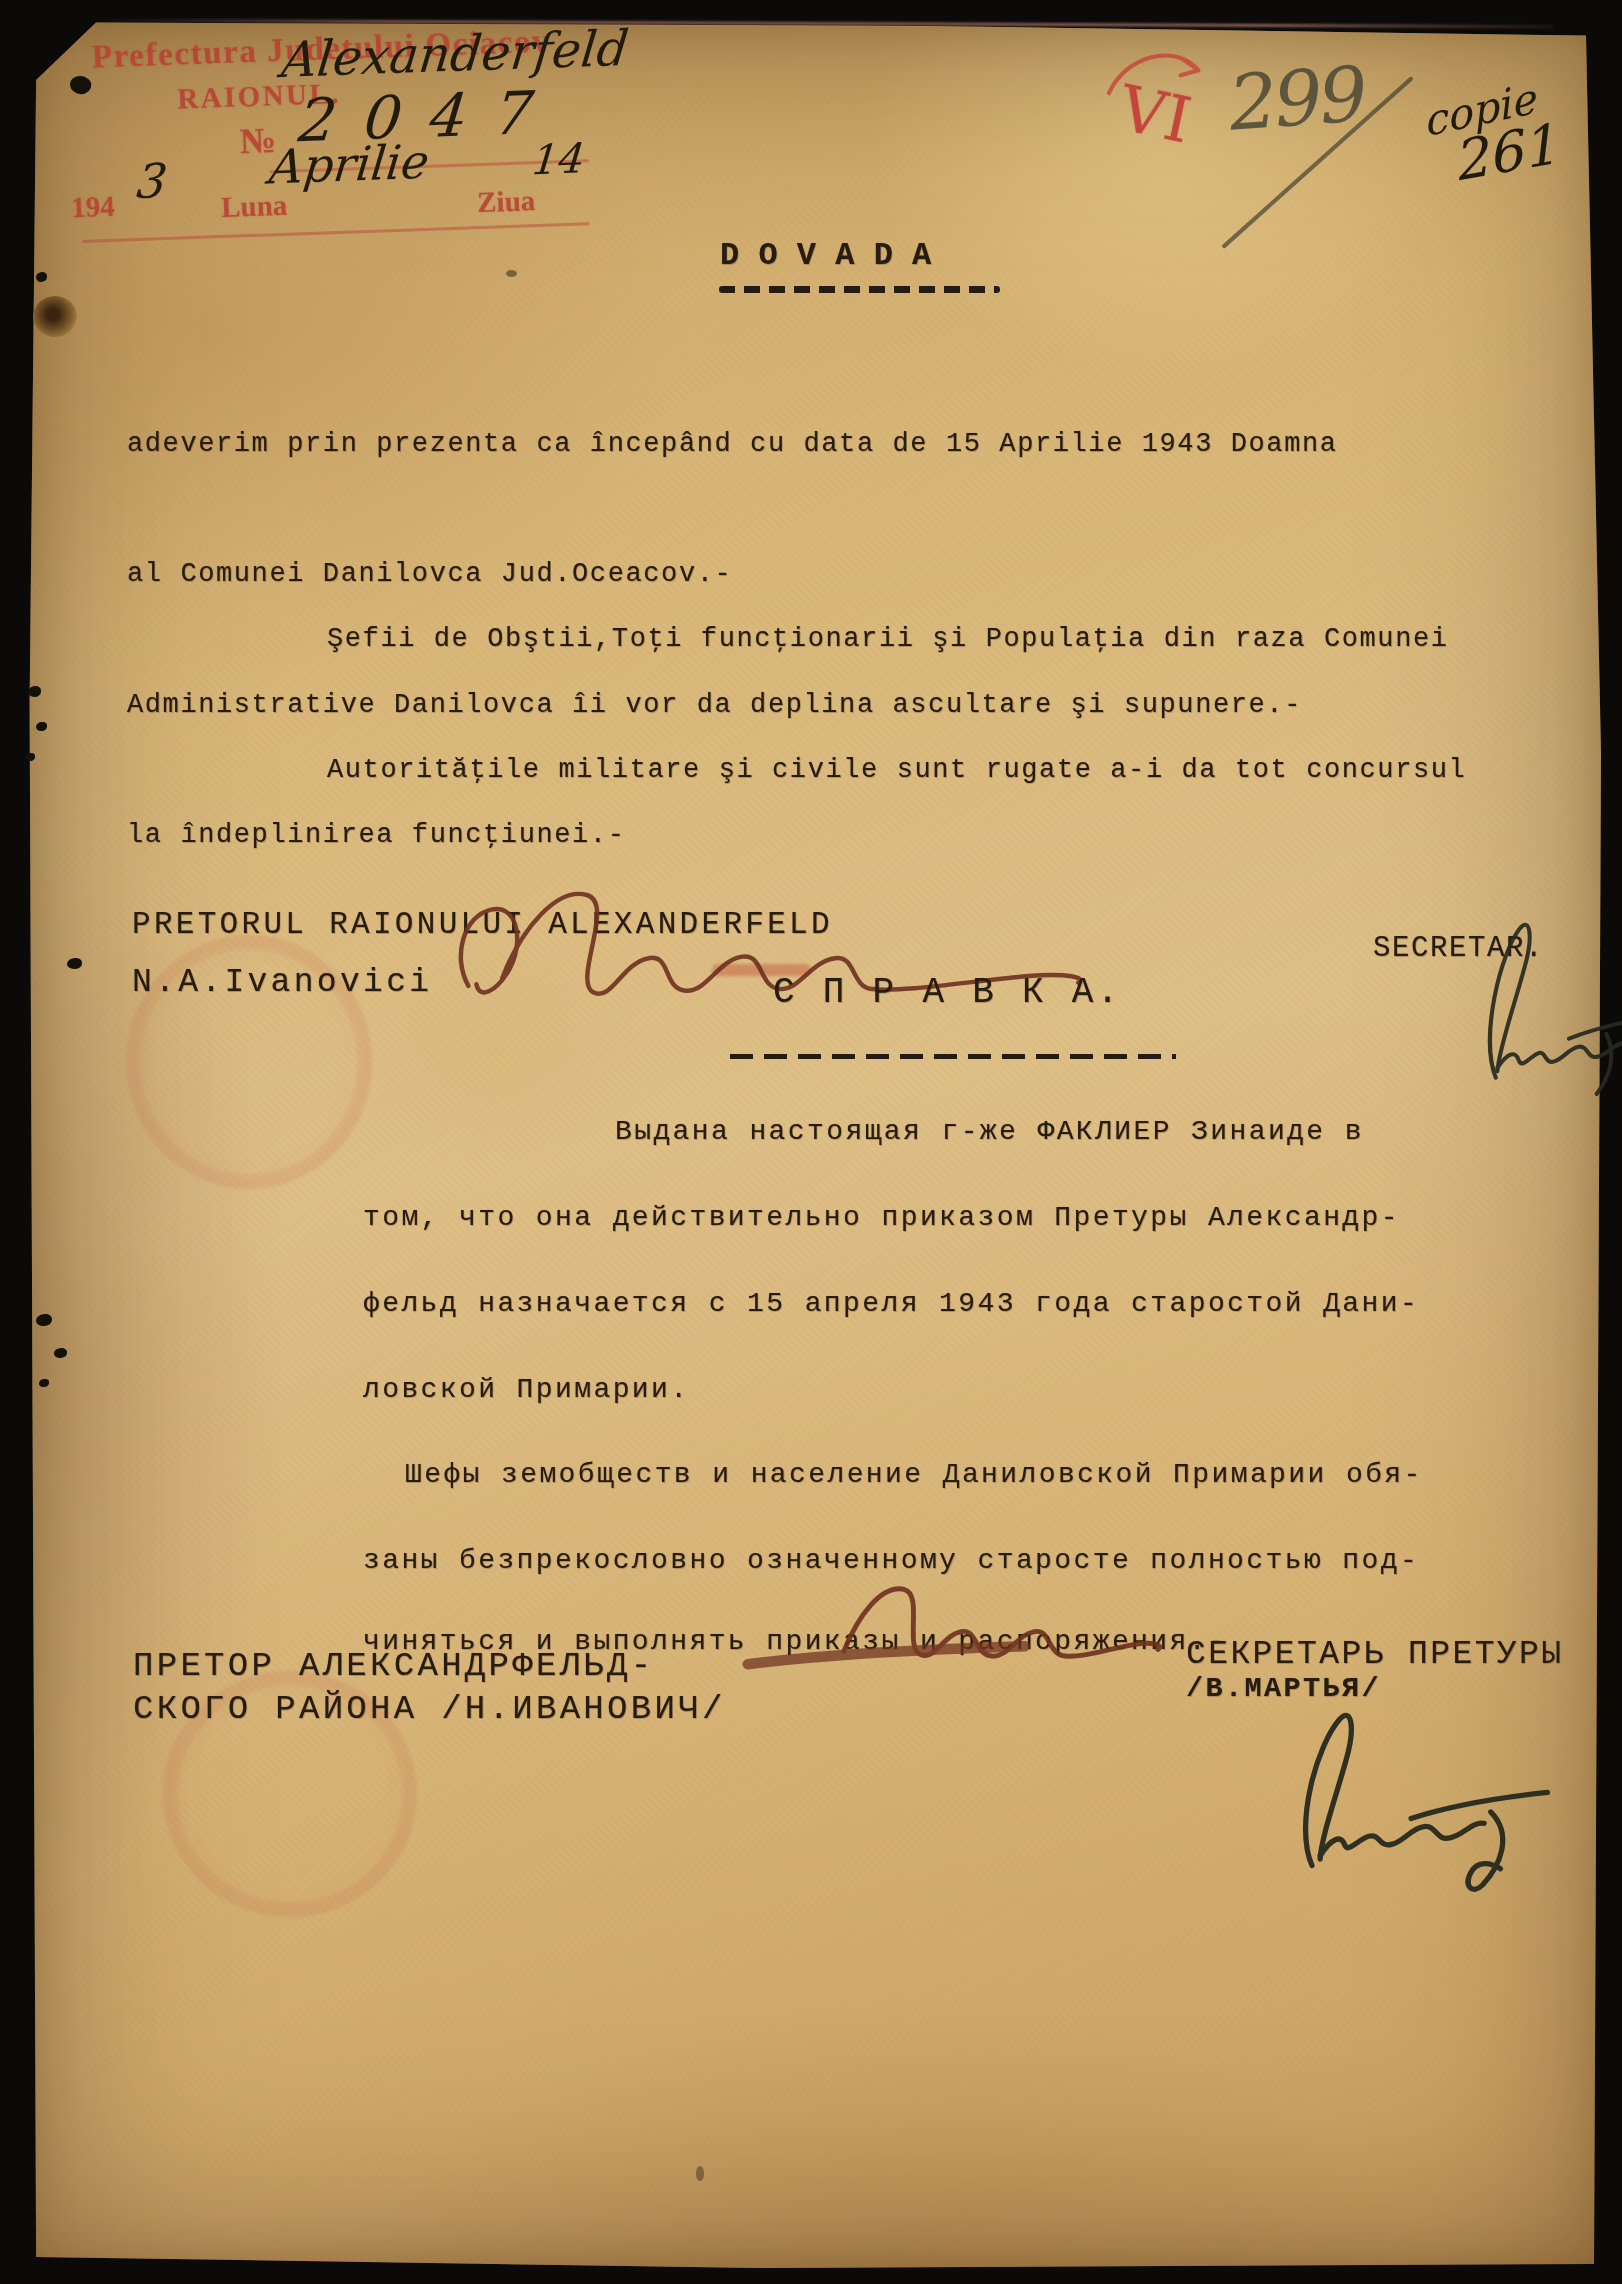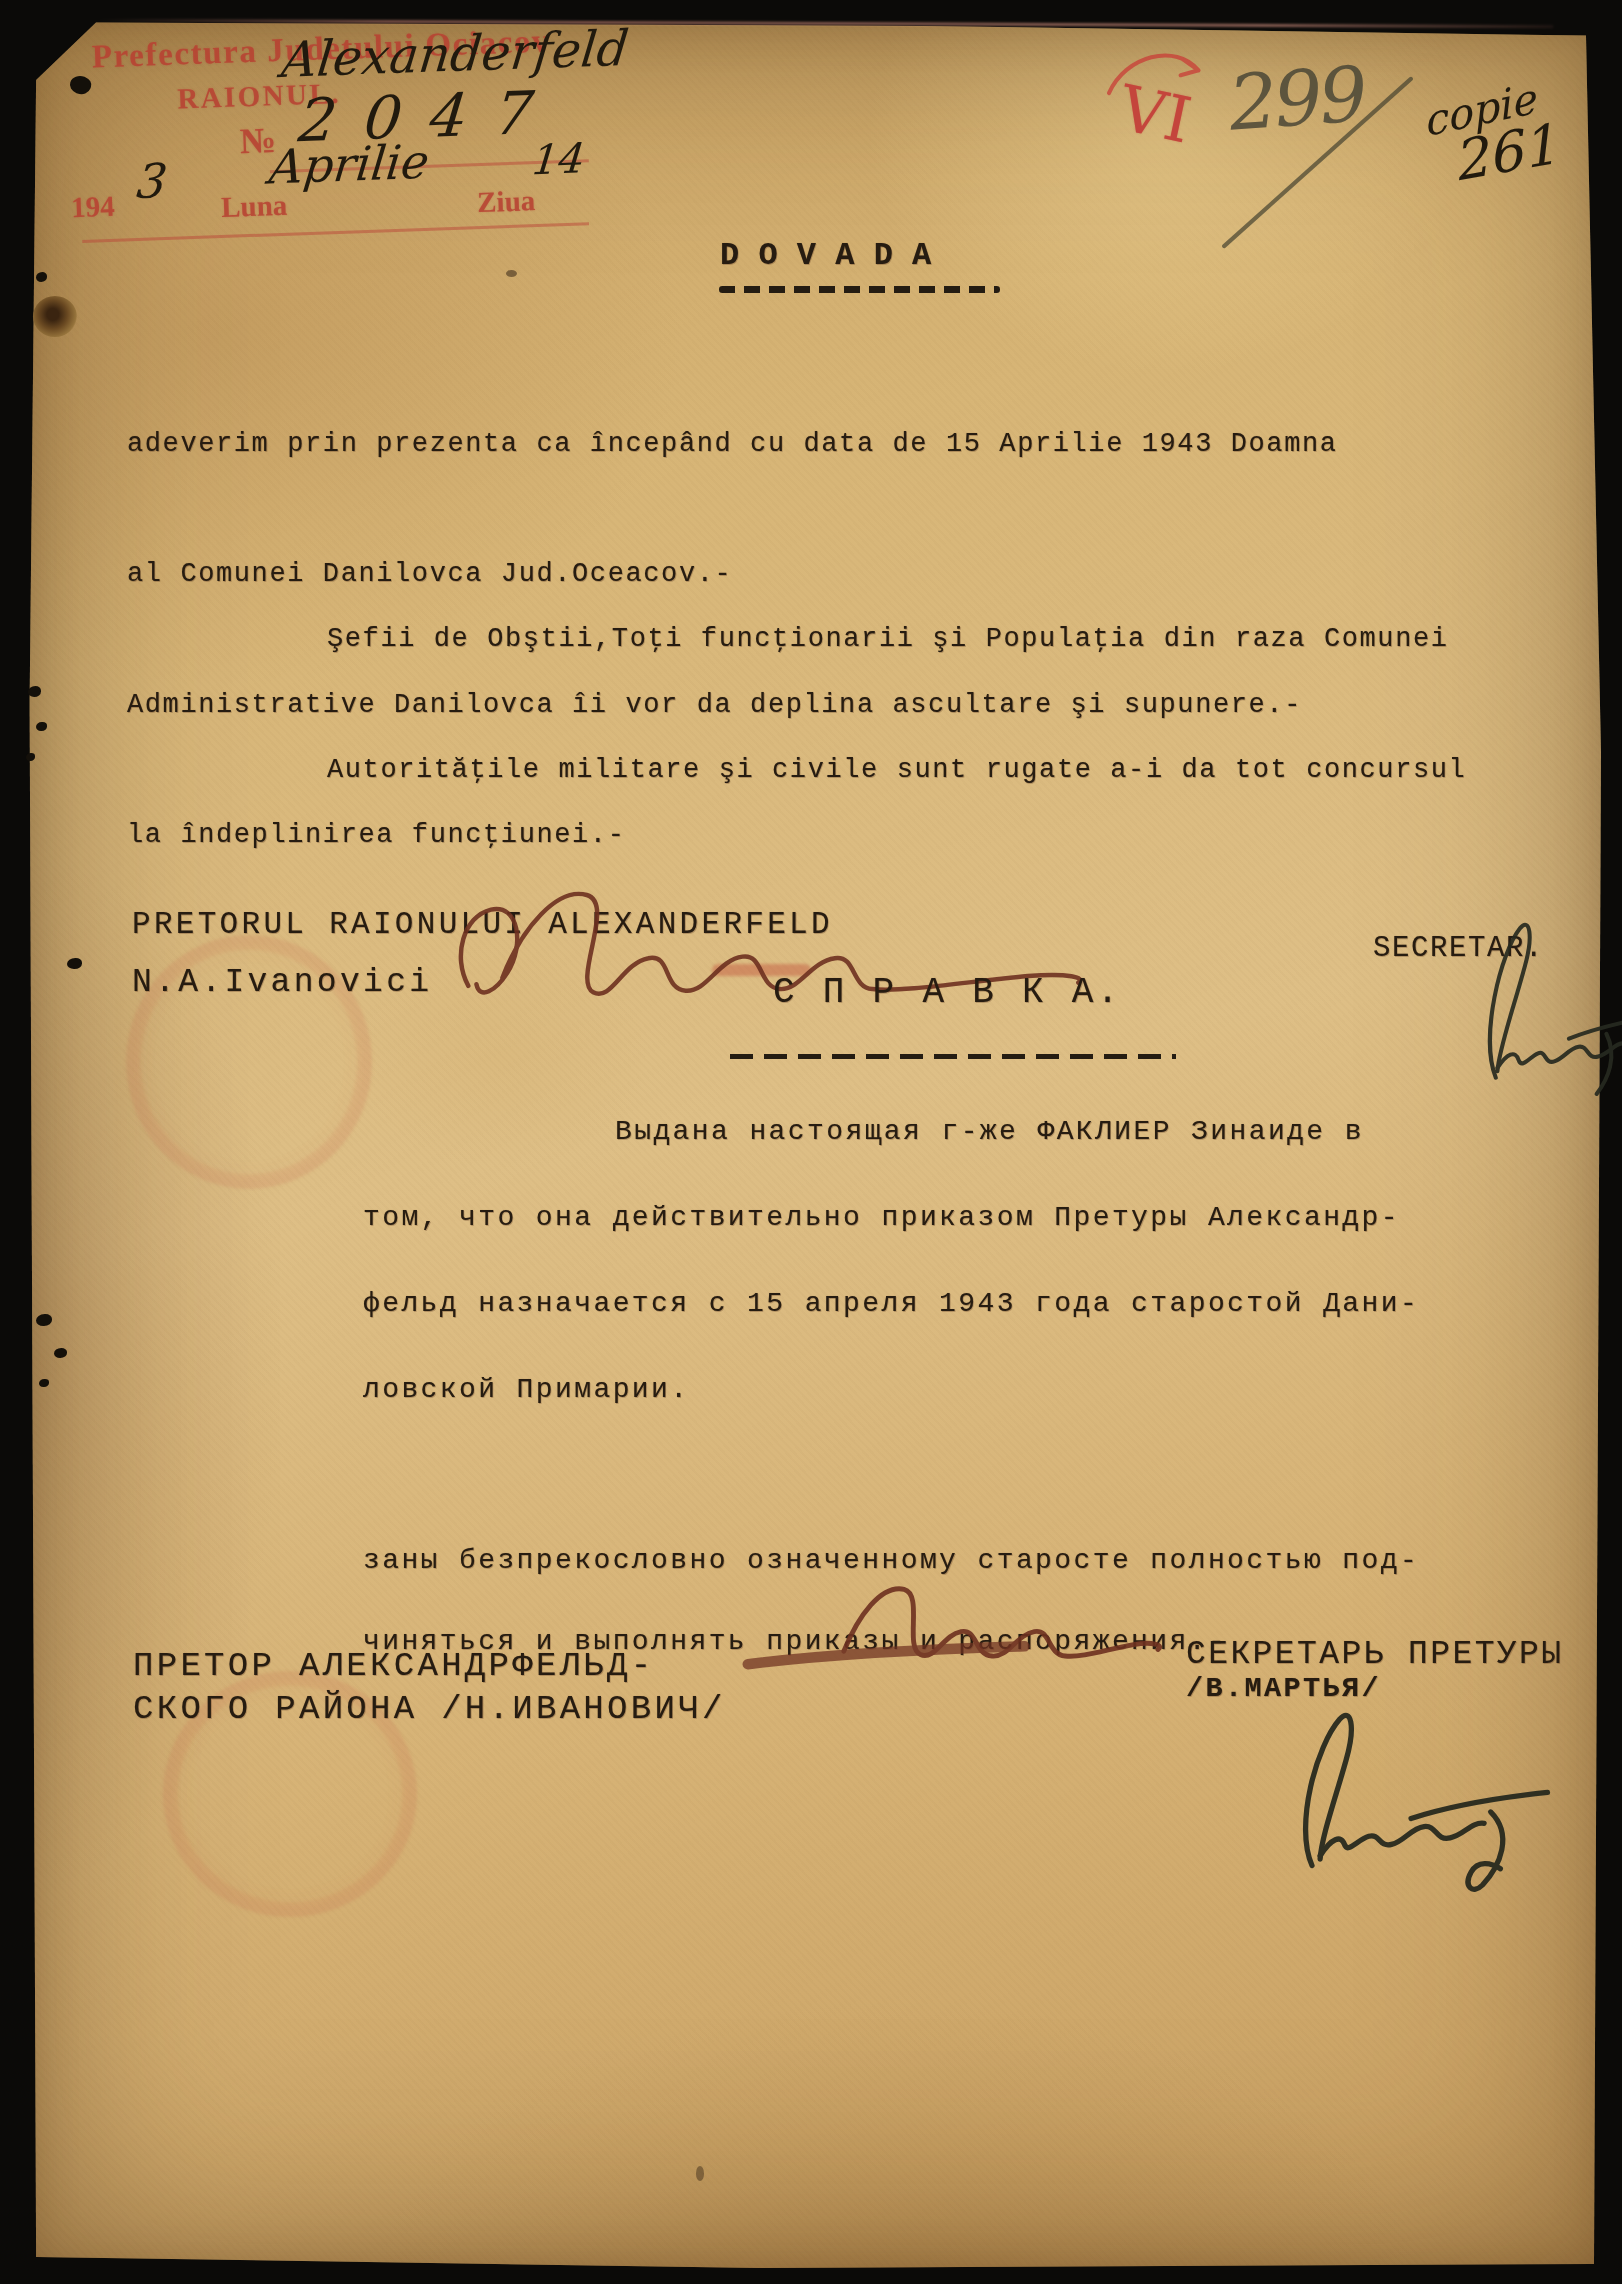--- a/index.html
+++ b/index.html
@@ -168,20 +168,21 @@
       <path d="M196,146 C210,174 198,202 184,220"></path>
     </g>
   </svg>
 
   <div class="abs typed ru-title">С П Р А В К А.</div>
   <div class="abs ru-title-ul"></div>
   <div class="abs typed ru ru0">Выдана настоящая г-же ФАКЛИЕР Зинаиде в</div>
   <div class="abs typed ru ru1">том, что она действительно приказом Претуры Александр-</div>
   <div class="abs typed ru ru2">фельд назначается с 15 апреля 1943 года старостой Дани-</div>
   <div class="abs typed ru ru3">ловской Примарии.</div>
+  <div class="abs typed ru ru4">Шефы земобществ и население Даниловской Примарии обя-</div>
   <div class="abs typed ru ru5">заны безпрекословно означенному старосте полностью под-</div>
   <div class="abs typed ru ru6">чиняться и выполнять приказы и распоряжения.-</div>
 
   <div class="abs typed sig-ru-l1">ПРЕТОР АЛЕКСАНДРФЕЛЬД-</div>
   <div class="abs typed sig-ru-l2">СКОГО РАЙОНА /Н.ИВАНОВИЧ/</div>
   <div class="abs typed sig-ru-r1">СЕКРЕТАРЬ ПРЕТУРЫ</div>
   <div class="abs typed sig-ru-r2">/В.МАРТЬЯ/</div>
 
   <svg style="left:699px;top:1573px" width="472" height="114" viewBox="0 0 580 140">
     <g fill="none" stroke="#6e3120" stroke-width="6" stroke-linecap="round" opacity=".9">

